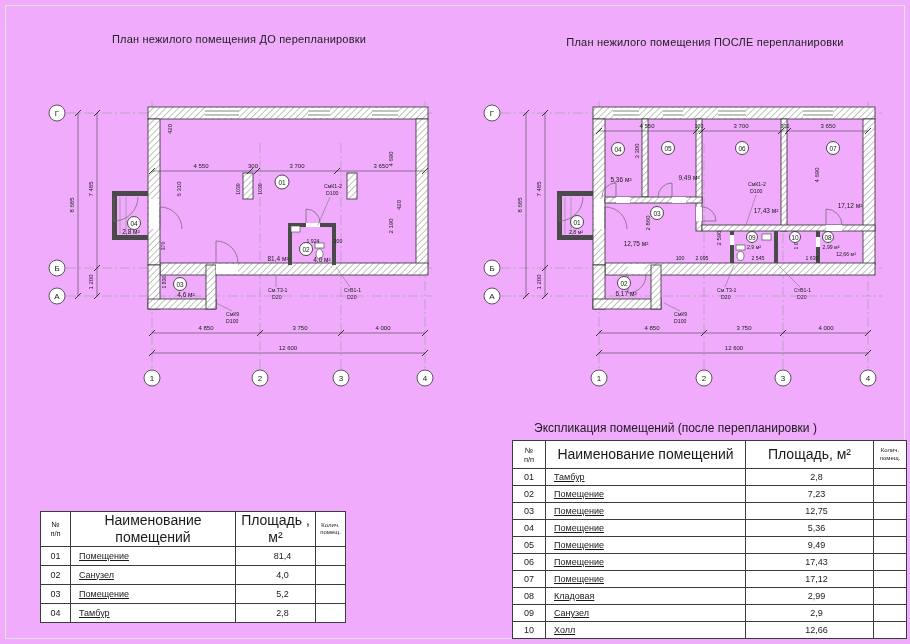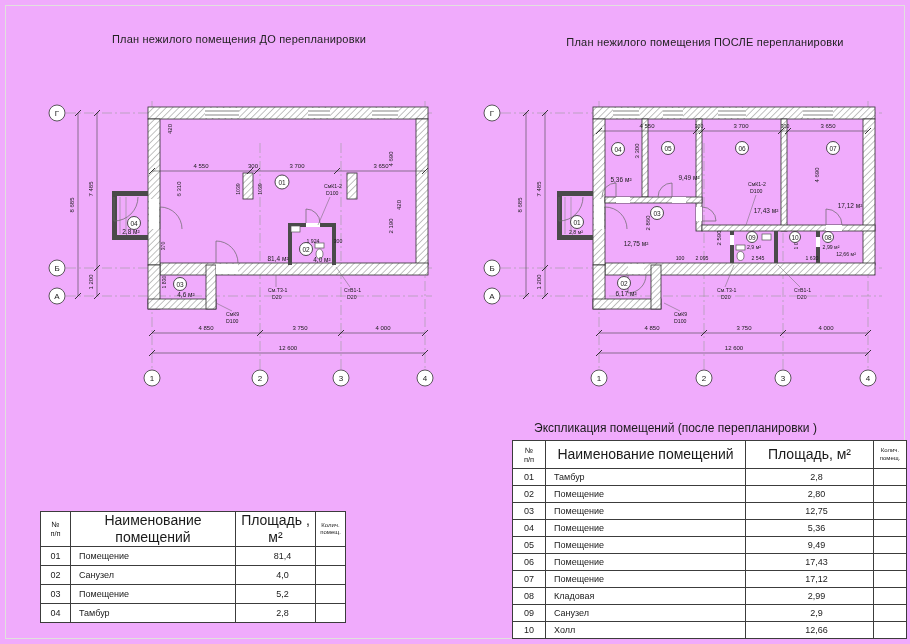--- a/index.html
+++ b/index.html
@@ -20,21 +20,21 @@
   .expl-title{font-size:12px;margin:0 0 5px 22px;color:#1a1a1a;}
   table.expl-table{border-collapse:collapse;table-layout:fixed;background:#fff;}
   .expl-table th,.expl-table td{border:1px solid #3c3c3c;font-weight:normal;padding:0;color:#1a1a1a;}
   .expl-table th{font-size:14px;white-space:pre-line;line-height:1.2;height:28px;text-align:center;}
   th.h-num{font-size:7.5px;}
   th.h-count{font-size:6px;}
   .expl-table td{font-size:9px;}
   .t-before td{height:19px;}
   .t-after td{height:17px;}
   td.c-num{text-align:center;}
-  td.c-name{padding-left:8px;text-align:left;}
+  td.c-name{padding-left:8px;text-align:left;text-decoration:underline;}
   td.c-area{padding-left:14px;text-align:center;}
 </style>
 </head>
 <body>
 
 <div class="page">
   <div class="frame"></div>
 
   <div class="plan-title" style="left:59px;top:33px;">План нежилого помещения ДО перепланировки</div>
   <div class="plan-title" style="left:525px;top:36px;">План нежилого помещения ПОСЛЕ перепланировки</div>
@@ -483,21 +483,21 @@
       <tbody>
         <tr>
           <td class="c-num">01</td>
           <td class="c-name">Тамбур</td>
           <td class="c-area">2,8</td>
           <td class="c-count"></td>
         </tr>
         <tr>
           <td class="c-num">02</td>
           <td class="c-name">Помещение</td>
-          <td class="c-area">2,80</td>
+          <td class="c-area">7,23</td>
           <td class="c-count"></td>
         </tr>
         <tr>
           <td class="c-num">03</td>
           <td class="c-name">Помещение</td>
           <td class="c-area">12,75</td>
           <td class="c-count"></td>
         </tr>
         <tr>
           <td class="c-num">04</td>

